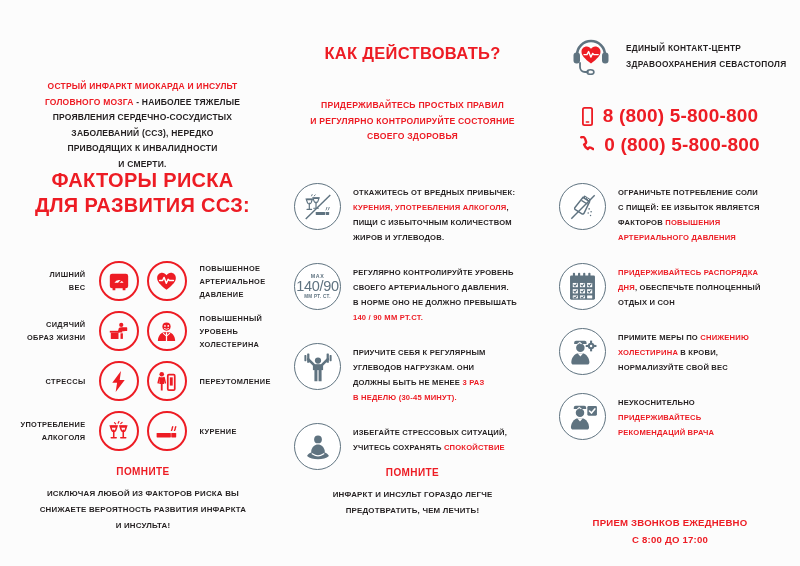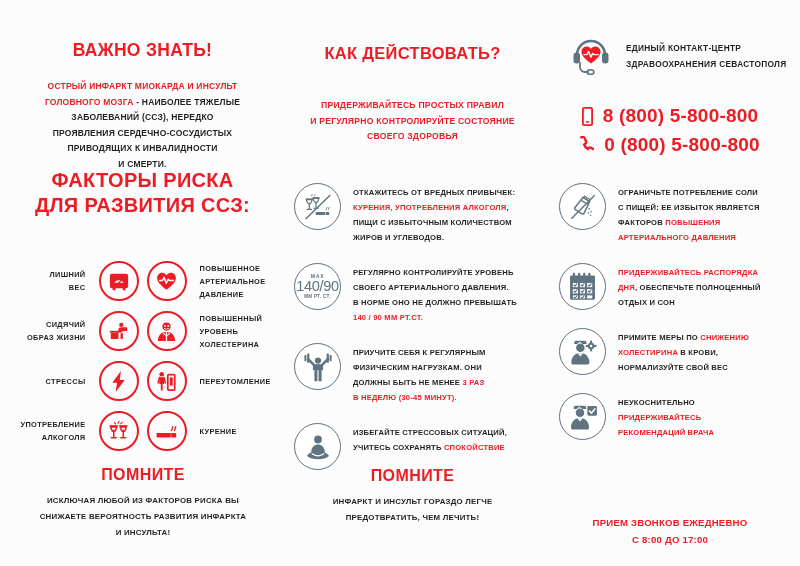--- a/index.html
+++ b/index.html
@@ -110,48 +110,45 @@
   }
   .phone{
     display:flex;align-items:center;justify-content:center;
     color:#ed1c24;font-size:19px;font-weight:bold;letter-spacing:.2px;
     margin-bottom:7px;
   }
   .phone .pic{margin-right:10px;display:flex;align-items:center;}
 
   
   .rem-t{
-    color:#ed1c24;font-weight:bold;font-size:16px;
+    color:#ed1c24;font-weight:bold;font-size:10px;
     letter-spacing:.4px;text-align:center;margin-bottom:9px;
   }
   .rem-b{
     font-size:7.9px;font-weight:bold;letter-spacing:.2px;
     line-height:16px;text-align:center;color:#231f20;
   }
   .rem-b.red{color:#ed1c24;font-size:9.6px;line-height:17px;margin-top:47px;}
 
   .abs{position:absolute;}
 </style>
 </head>
 <body>
 
 <div class="page">
 
   <div class="col col-left">
 
-    <div class="abs" style="left:0;top:40px;width:285px;">
-      <div class="h1">ВАЖНО ЗНАТЬ!</div>
-    </div>
 
     <div class="abs" style="left:12px;top:79px;width:261px;">
       <div class="intro">
         <div><span class="r">ОСТРЫЙ ИНФАРКТ МИОКАРДА И ИНСУЛЬТ</span></div>
         <div><span class="r">ГОЛОВНОГО МОЗГА</span><span class="dark"> - НАИБОЛЕЕ ТЯЖЕЛЫЕ</span></div>
+        <div><span class="dark">ПРОЯВЛЕНИЯ СЕРДЕЧНО-СОСУДИСТЫХ</span></div>
         <div><span class="dark">ЗАБОЛЕВАНИЙ (ССЗ), НЕРЕДКО</span></div>
-        <div><span class="dark">ПРОЯВЛЕНИЯ СЕРДЕЧНО-СОСУДИСТЫХ</span></div>
         <div><span class="dark">ПРИВОДЯЩИХ К ИНВАЛИДНОСТИ</span></div>
         <div><span class="dark">И СМЕРТИ.</span></div>
       </div>
     </div>
 
     <div class="abs" style="left:0;top:168px;width:285px;">
       <div class="h2">ФАКТОРЫ РИСКА</div>
       <div class="h2">ДЛЯ РАЗВИТИЯ ССЗ:</div>
     </div>
 
@@ -339,21 +336,21 @@
               <g fill="#5f7380">
                 <rect x="3.6" y="5.4" width="2.1" height="6.4" rx=".6"></rect>
                 <rect x="6.5" y="3.6" width="2.4" height="10" rx=".7"></rect>
                 <rect x="27.1" y="3.6" width="2.4" height="10" rx=".7"></rect>
                 <rect x="30.3" y="5.4" width="2.1" height="6.4" rx=".6"></rect>
               </g>
             </svg>
           </div>
           <div class="itxt">
             <div><span>ПРИУЧИТЕ СЕБЯ К РЕГУЛЯРНЫМ</span></div>
-            <div><span>ФИЗИЧЕСКИМ НАГРУЗКАМ. ОНИ</span></div>
+            <div><span>УГЛЕВОДОВ НАГРУЗКАМ. ОНИ</span></div>
             <div><span>ДОЛЖНЫ БЫТЬ НЕ МЕНЕЕ </span><span class="r">3 РАЗ</span></div>
             <div><span class="r">В НЕДЕЛЮ (30-45 МИНУТ).</span></div>
           </div>
         </div>
         <div class="item">
           <div class="gic">
             <svg width="34" height="34" viewBox="0 0 36 36">
               <circle cx="18" cy="10" r="4.1" fill="#5f7380"></circle>
               <path d="M18 15.4 c3.6 0 6.3 2.8 7.1 6.3 .5 2.1-.5 3.6-2.3 3.6 h-9.6 c-1.8 0-2.8-1.5-2.3-3.6 .8-3.5 3.5-6.3 7.1-6.3z" fill="#5f7380"></path>
               <path d="M6.4 27.4 c2-3.4 6.2-4.3 11.6-4.3 s9.6 .9 11.6 4.3 c-2.6 2.4-7 3.5-11.6 3.5 s-9-1.1-11.6-3.5z" fill="#5f7380"></path>

